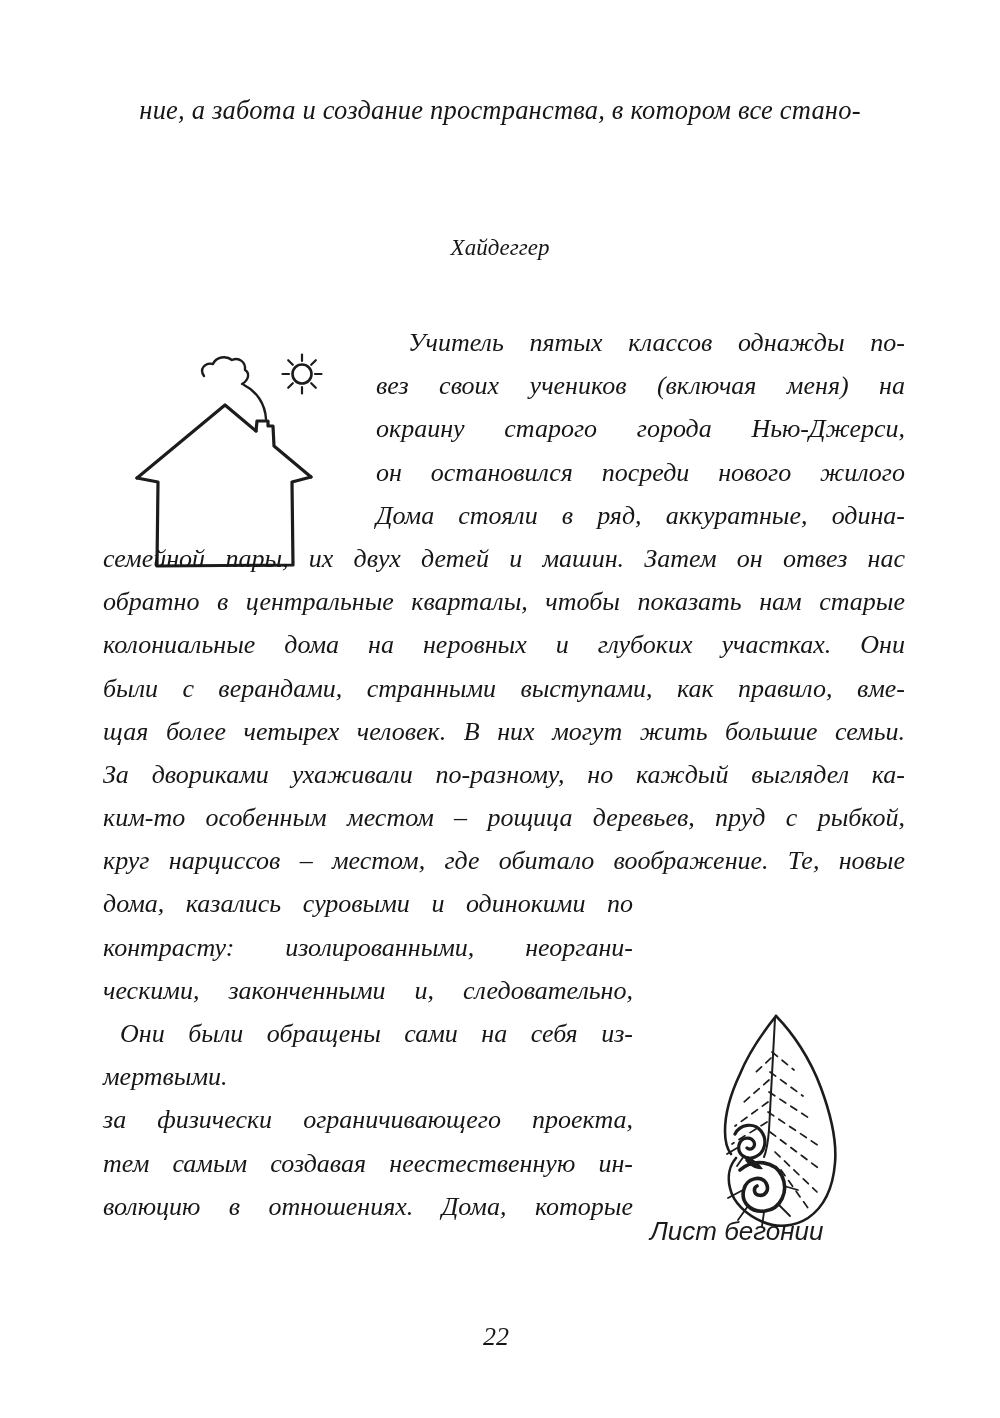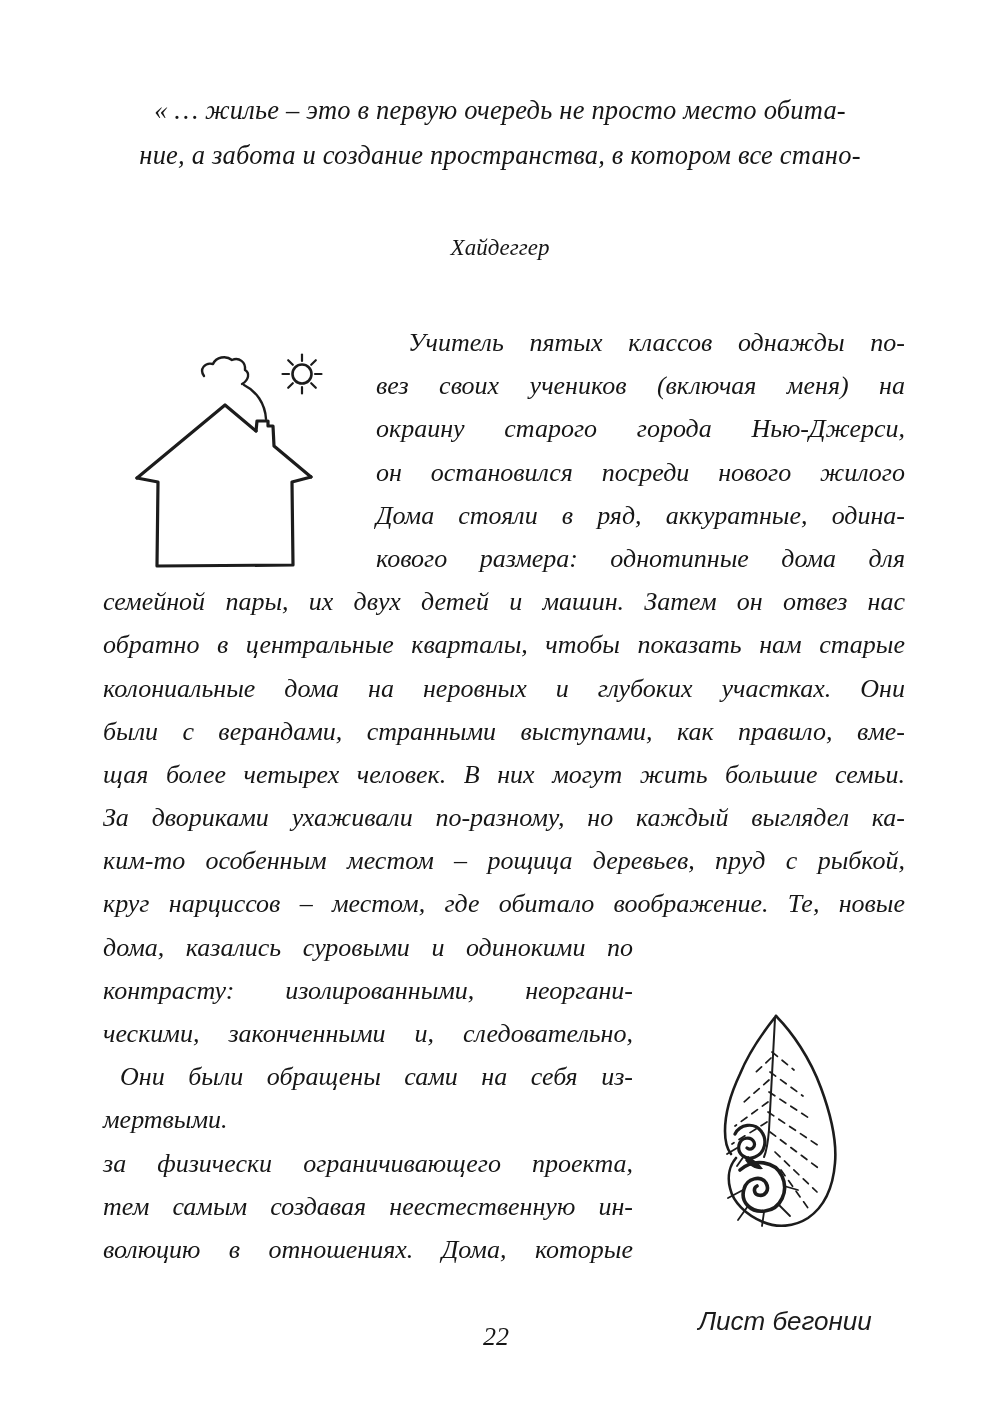--- a/index.html
+++ b/index.html
@@ -36,41 +36,40 @@
     font-style:italic;
   }
   .wl{margin-left:273px;}
   .wr{margin-right:272px;}
   .ind1{text-indent:32px;}
   .ind2{text-indent:17px;}
   .noj{text-align:left;text-align-last:left;}
   .house-art{position:absolute;left:125px;top:335px;}
   .leaf-art{position:absolute;left:680px;top:1000px;}
   .caption{
-    position:absolute;left:650px;top:1304px;width:270px;
-    text-align:center;
+    position:absolute;left:650px;top:1214px;width:270px;
+    text-align:left;
     font-family:"Liberation Sans", sans-serif;
     font-style:italic;
     font-size:26px;line-height:34px;
     color:#1b1b1b;
   }
   .pagenum{
     position:absolute;left:0;top:1320px;width:992px;
     text-align:center;
     font-size:26px;line-height:34px;font-style:italic;
   }
   svg .stroke{fill:none;stroke:#1c1c1c;stroke-linecap:round;stroke-linejoin:round;}
 </style>
 </head>
 <body>
 
 <div class="page">
 
   <div class="epigraph">
-    <div>« … жилье – это в первую очередь не просто место обита-</div>
     <div>ние, а забота и создание пространства, в котором все стано-</div>
   </div>
   <div class="eauthor">Хайдеггер</div>
 
   <svg class="house-art" width="210" height="245" viewBox="0 0 210 245">
     <g>
       <path class="stroke" stroke-width="3.2" d="M12,143 L100,70 L131,96"></path>
       <path class="stroke" stroke-width="3.2" d="M131,96 L132,86 L143,86 L143,91 L148,91 L149,111 L186,142"></path>
       <path class="stroke" stroke-width="3.2" d="M12,143 L33,147 L32,231 L168,230 L167,147 L186,142"></path>
     </g>
@@ -92,21 +91,20 @@
       </g>
     </g>
   </svg>
 
   <div class="bodytext" id="body-lines">
       <div class="line wl ind1">Учитель пятых классов однажды по-</div>
       <div class="line wl">вез своих учеников (включая меня) на</div>
       <div class="line wl">окраину старого города Нью-Джерси,</div>
       <div class="line wl">он остановился посреди нового жилого</div>
       <div class="line wl">Дома стояли в ряд, аккуратные, одина-</div>
-      <div class="line wl">кового размера: однотипные дома для</div>
       <div class="line ">семейной пары, их двух детей и машин. Затем он отвез нас</div>
       <div class="line ">обратно в центральные кварталы, чтобы показать нам старые</div>
       <div class="line ">колониальные дома на неровных и глубоких участках. Они</div>
       <div class="line ">были с верандами, странными выступами, как правило, вме-</div>
       <div class="line ">щая более четырех человек. В них могут жить большие семьи.</div>
       <div class="line ">За двориками ухаживали по-разному, но каждый выглядел ка-</div>
       <div class="line ">ким-то особенным местом – рощица деревьев, пруд с рыбкой,</div>
       <div class="line ">круг нарциссов – местом, где обитало воображение. Те, новые</div>
       <div class="line wr">дома, казались суровыми и одинокими по</div>
       <div class="line wr">контрасту:  изолированными,  неоргани-</div>

